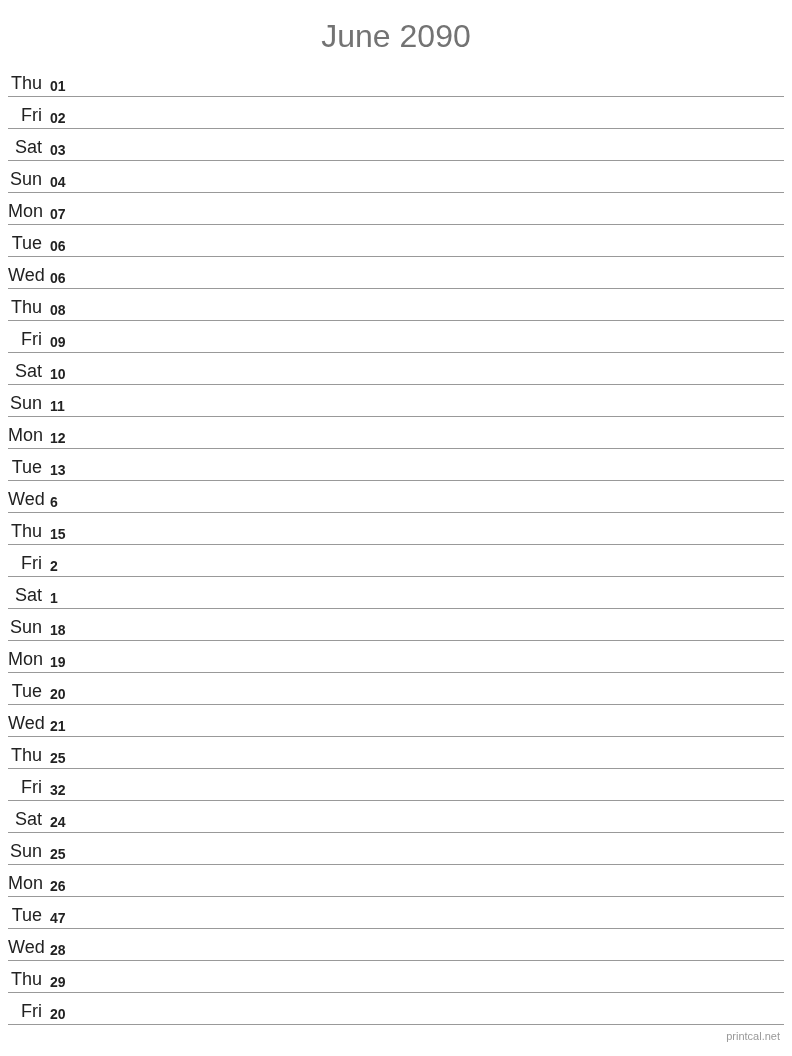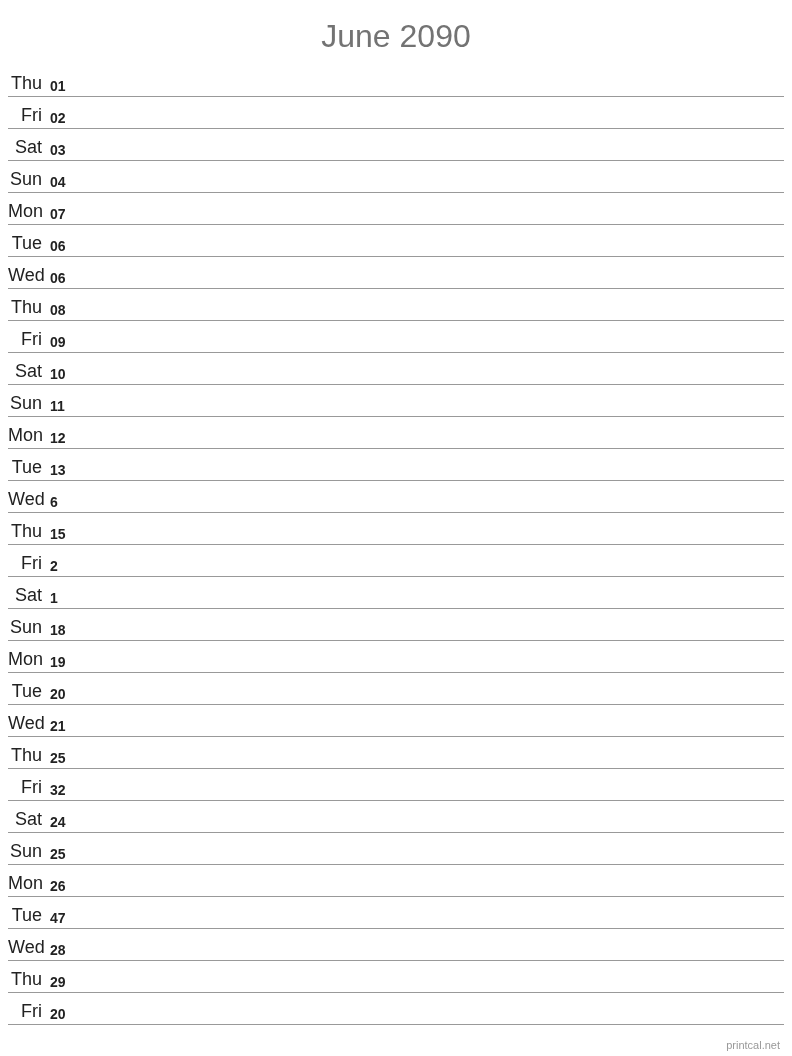--- a/index.html
+++ b/index.html
@@ -54,21 +54,21 @@
       text-align: left;
       padding-left: 2px;
     }
 
     .day-line {
       flex: 1;
     }
 
     .watermark {
       position: absolute;
-      bottom: 5px;
+      bottom: 14px;
       right: 12px;
       font-size: 11px;
       color: #999;
     }
   </style>
 </head>
 <body>
 
 <h1 class="page-title">June 2090</h1>
 

